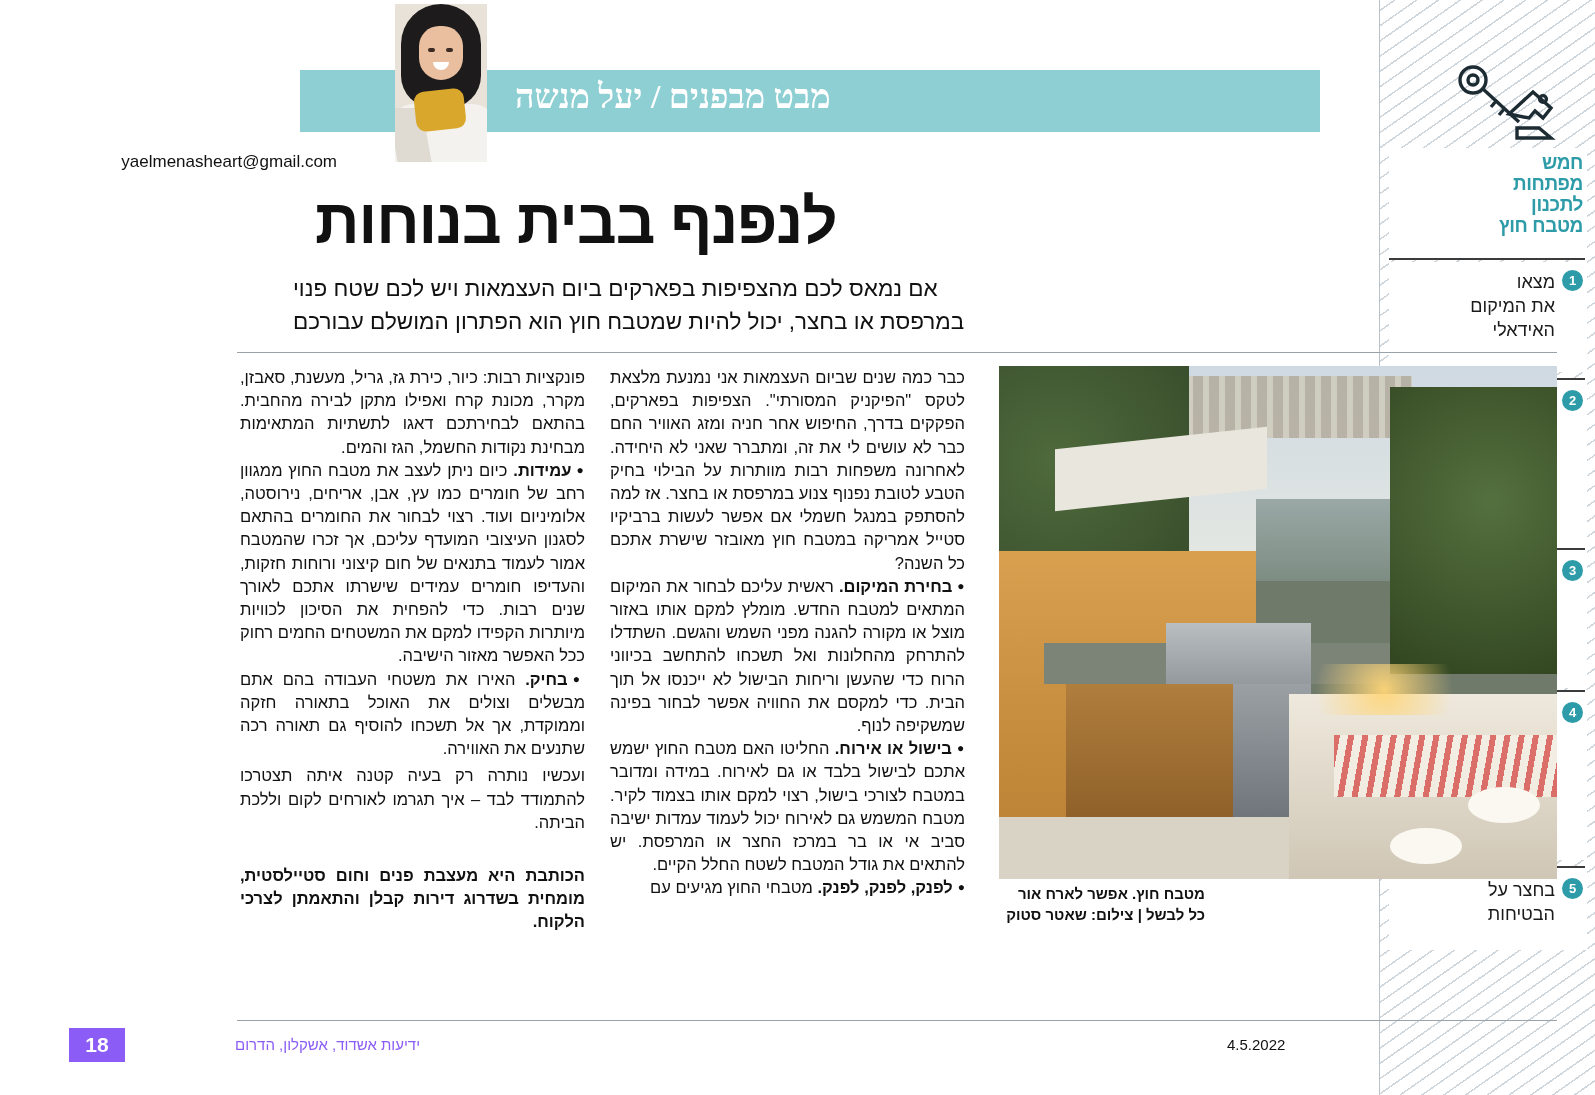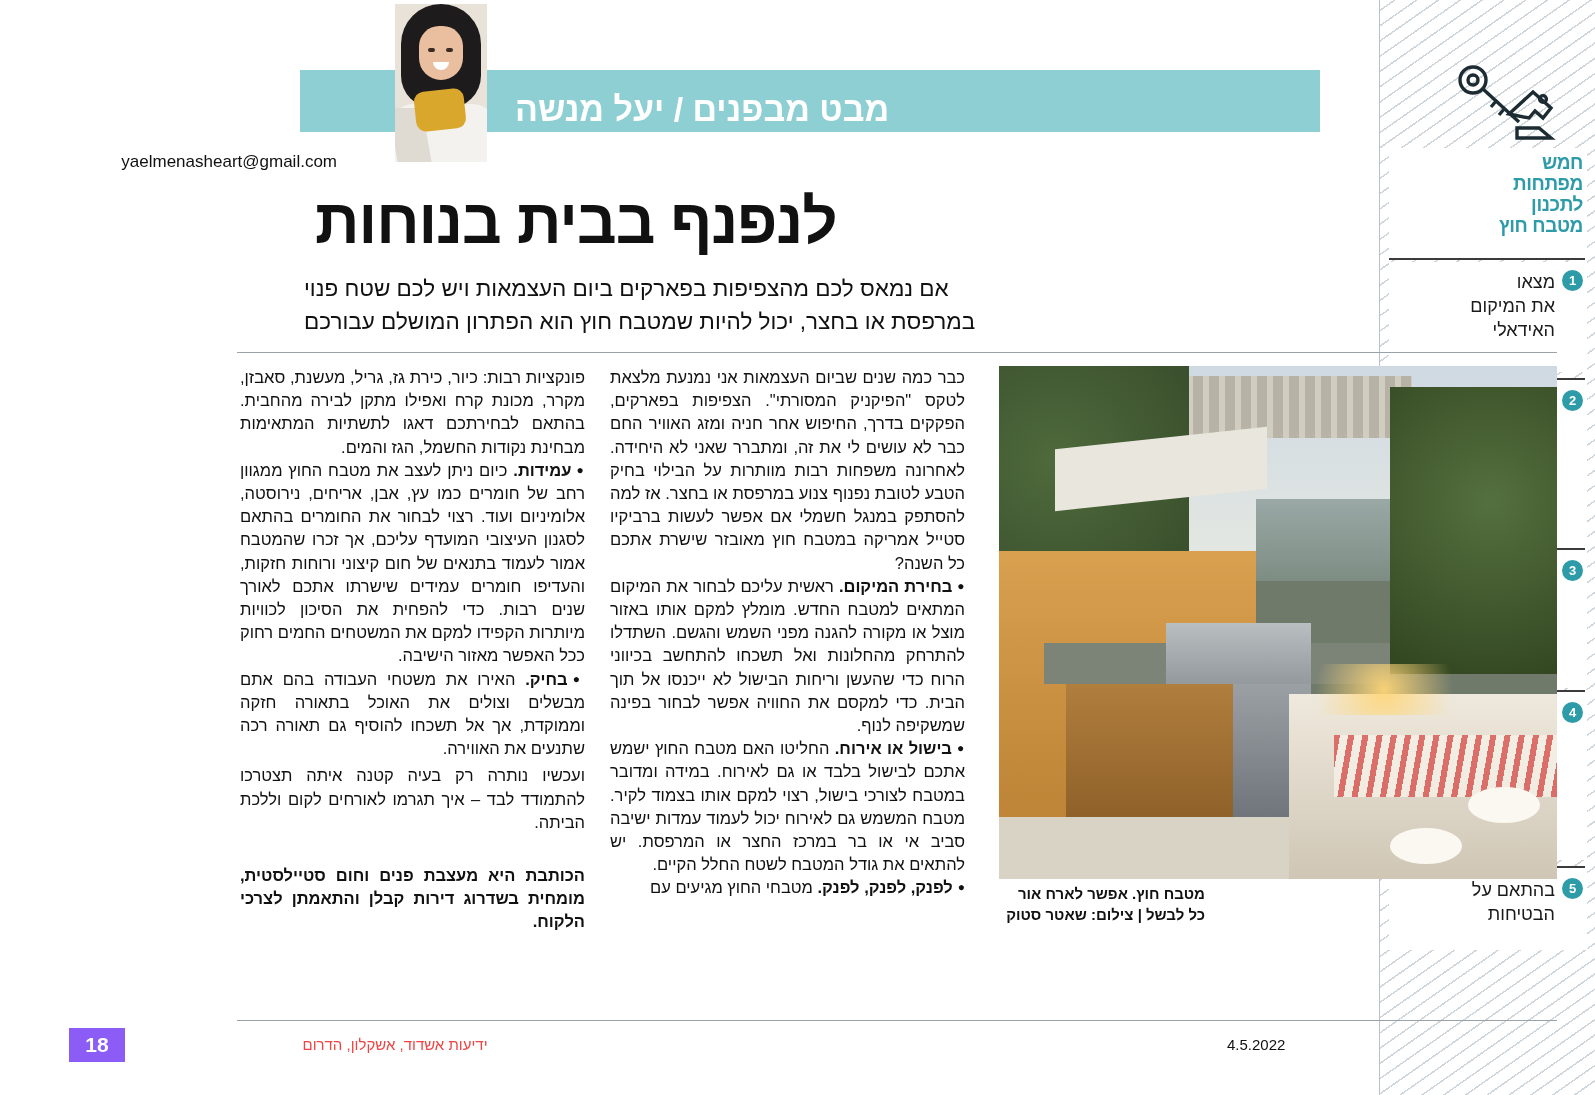--- a/index.html
+++ b/index.html
@@ -112,29 +112,30 @@
   #masthead {
     position: absolute;
     top: 70px;
     right: 275px;
     width: 1020px;
     height: 62px;
     background: #8ecfd3;
   }
   #masthead-text {
     position: absolute;
-    top: 90px;
+    top: 78px;
     right: 300px;
     width: 780px;
     text-align: left;
     color: #ffffff;
     font-size: 34px;
     font-weight: bold;
     letter-spacing: 0px;
     direction: rtl;
+    font-family: Liberation Serif, serif;
   }
   
   #author-photo {
     position: absolute;
     top: 4px;
     right: 1108px;
     width: 92px;
     height: 158px;
     overflow: hidden;
     background: #e8e2d8;
@@ -225,21 +226,21 @@
     text-align: left;
     font-size: 62px;
     font-weight: bold;
     color: #111;
     letter-spacing: -1px;
     margin-left: 12px;
   }
   #deck {
     position: absolute;
     top: 272px;
-    right: 281px;
+    right: 292px;
     width: 1010px;
     text-align: left;
     font-size: 22.5px;
     line-height: 33px;
     color: #111;
   }
   #deck div { white-space: nowrap; }
 
   #rule-top {
     position: absolute;
@@ -372,23 +373,23 @@
     right: 38px;
     width: 1320px;
     height: 1px;
     background: #9aa3aa;
   }
   #footer-left {
     position: absolute;
     top: 1036px;
     right: 1040px;
     width: 320px;
-    text-align: center;
+    text-align: left;
     font-size: 15px;
-    color: #ef4444;
+    color: #8b5cf6;
   }
   #footer-date {
     position: absolute;
     top: 1036px;
     right: 38px;
     width: 330px;
     text-align: left;
     font-size: 15px;
     color: #111;
     direction: ltr;
@@ -484,21 +485,21 @@
       <div>עבודה</div>
       <div>ולתאורת</div>
       <div>אווירה</div>
     </div>
   </div>
 
   <div class="side-sep" style="top:866px;"></div>
   <div class="side-item" style="top:878px;">
     <div class="side-num">5</div>
     <div class="side-text">
-      <div>בהתאם על</div>
+      <div>בחצר על</div>
       <div>הבטיחות</div>
     </div>
   </div>
 
   <div id="masthead"></div>
   <div id="masthead-text">מבט מבפנים  /  יעל מנשה</div>
 
   <div id="author-photo">
     <div class="body"></div>
     <div class="shoulder-l"></div>

